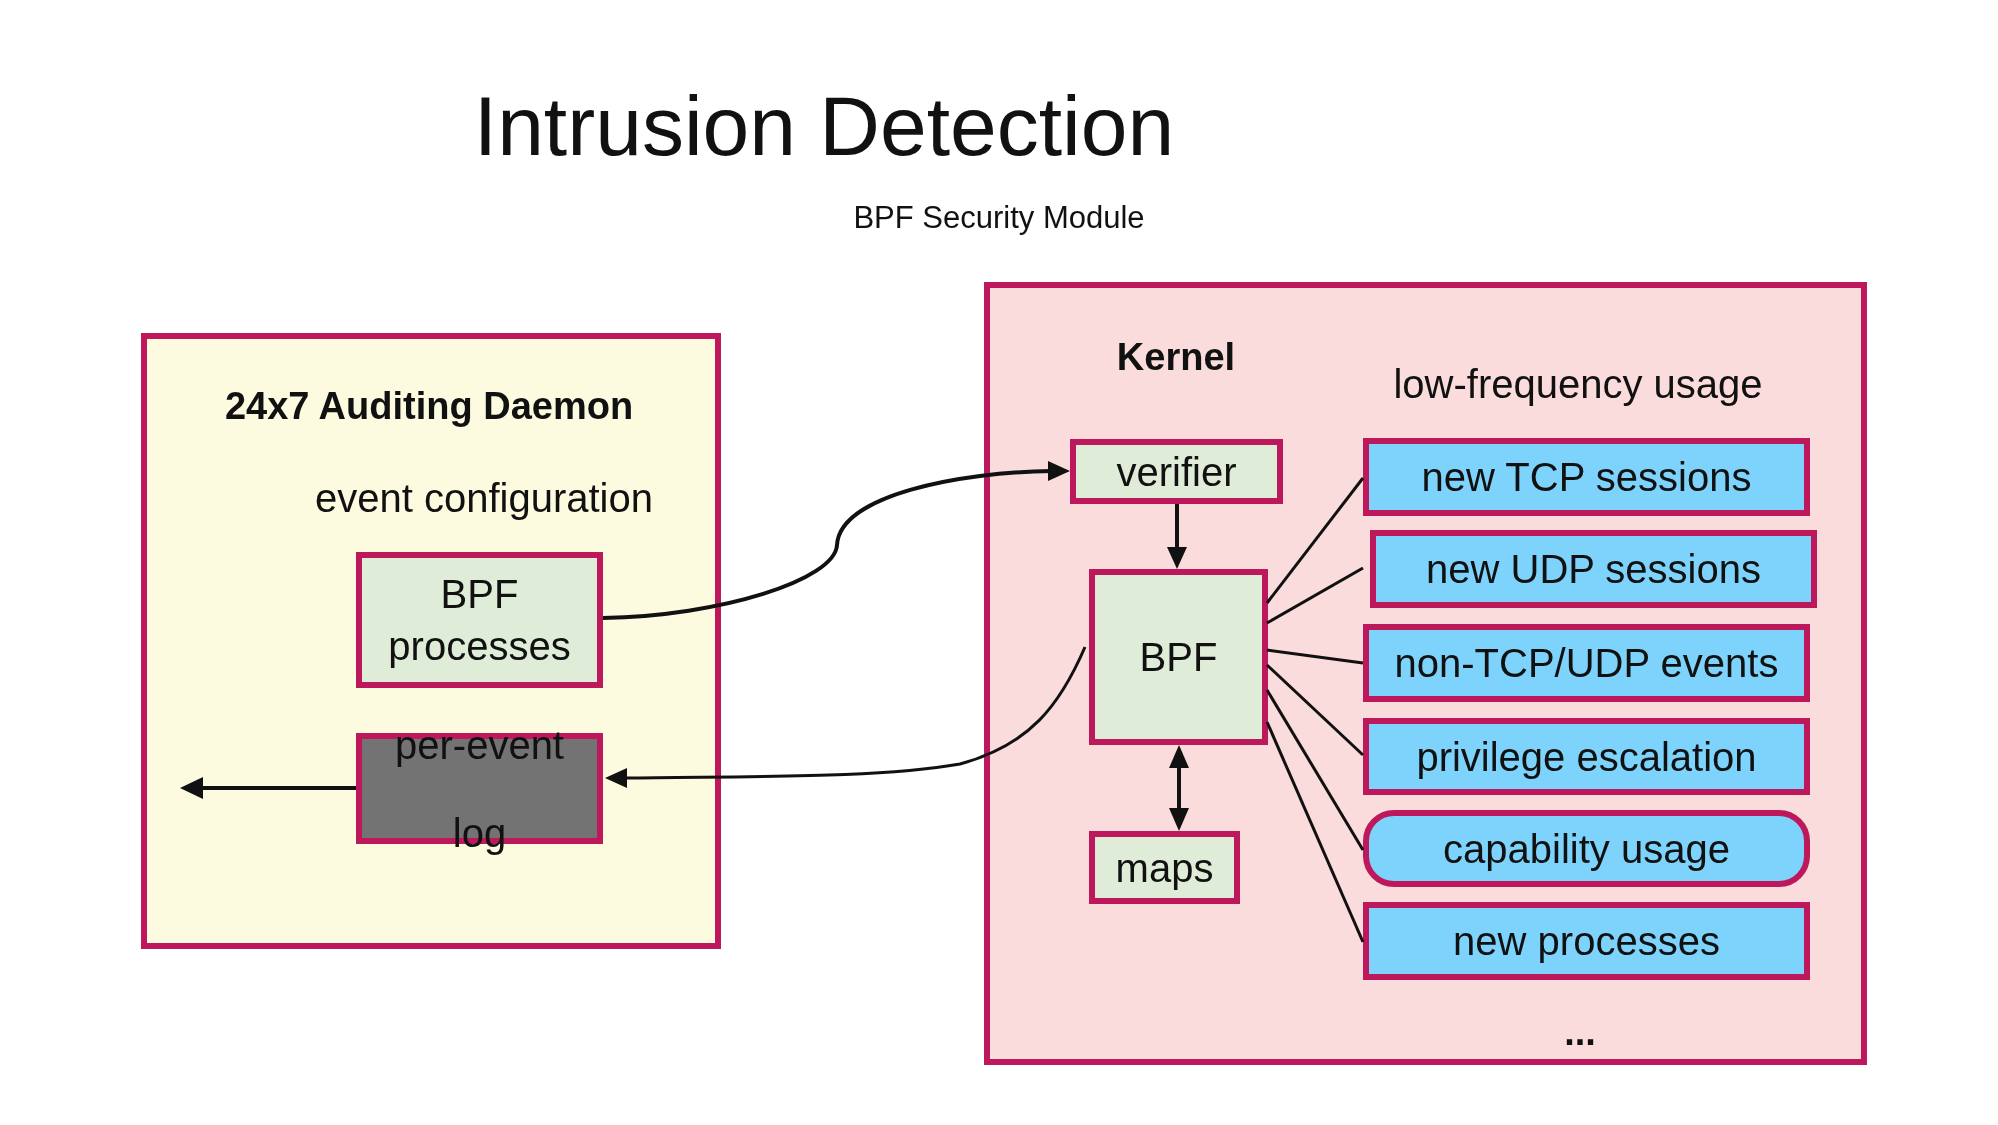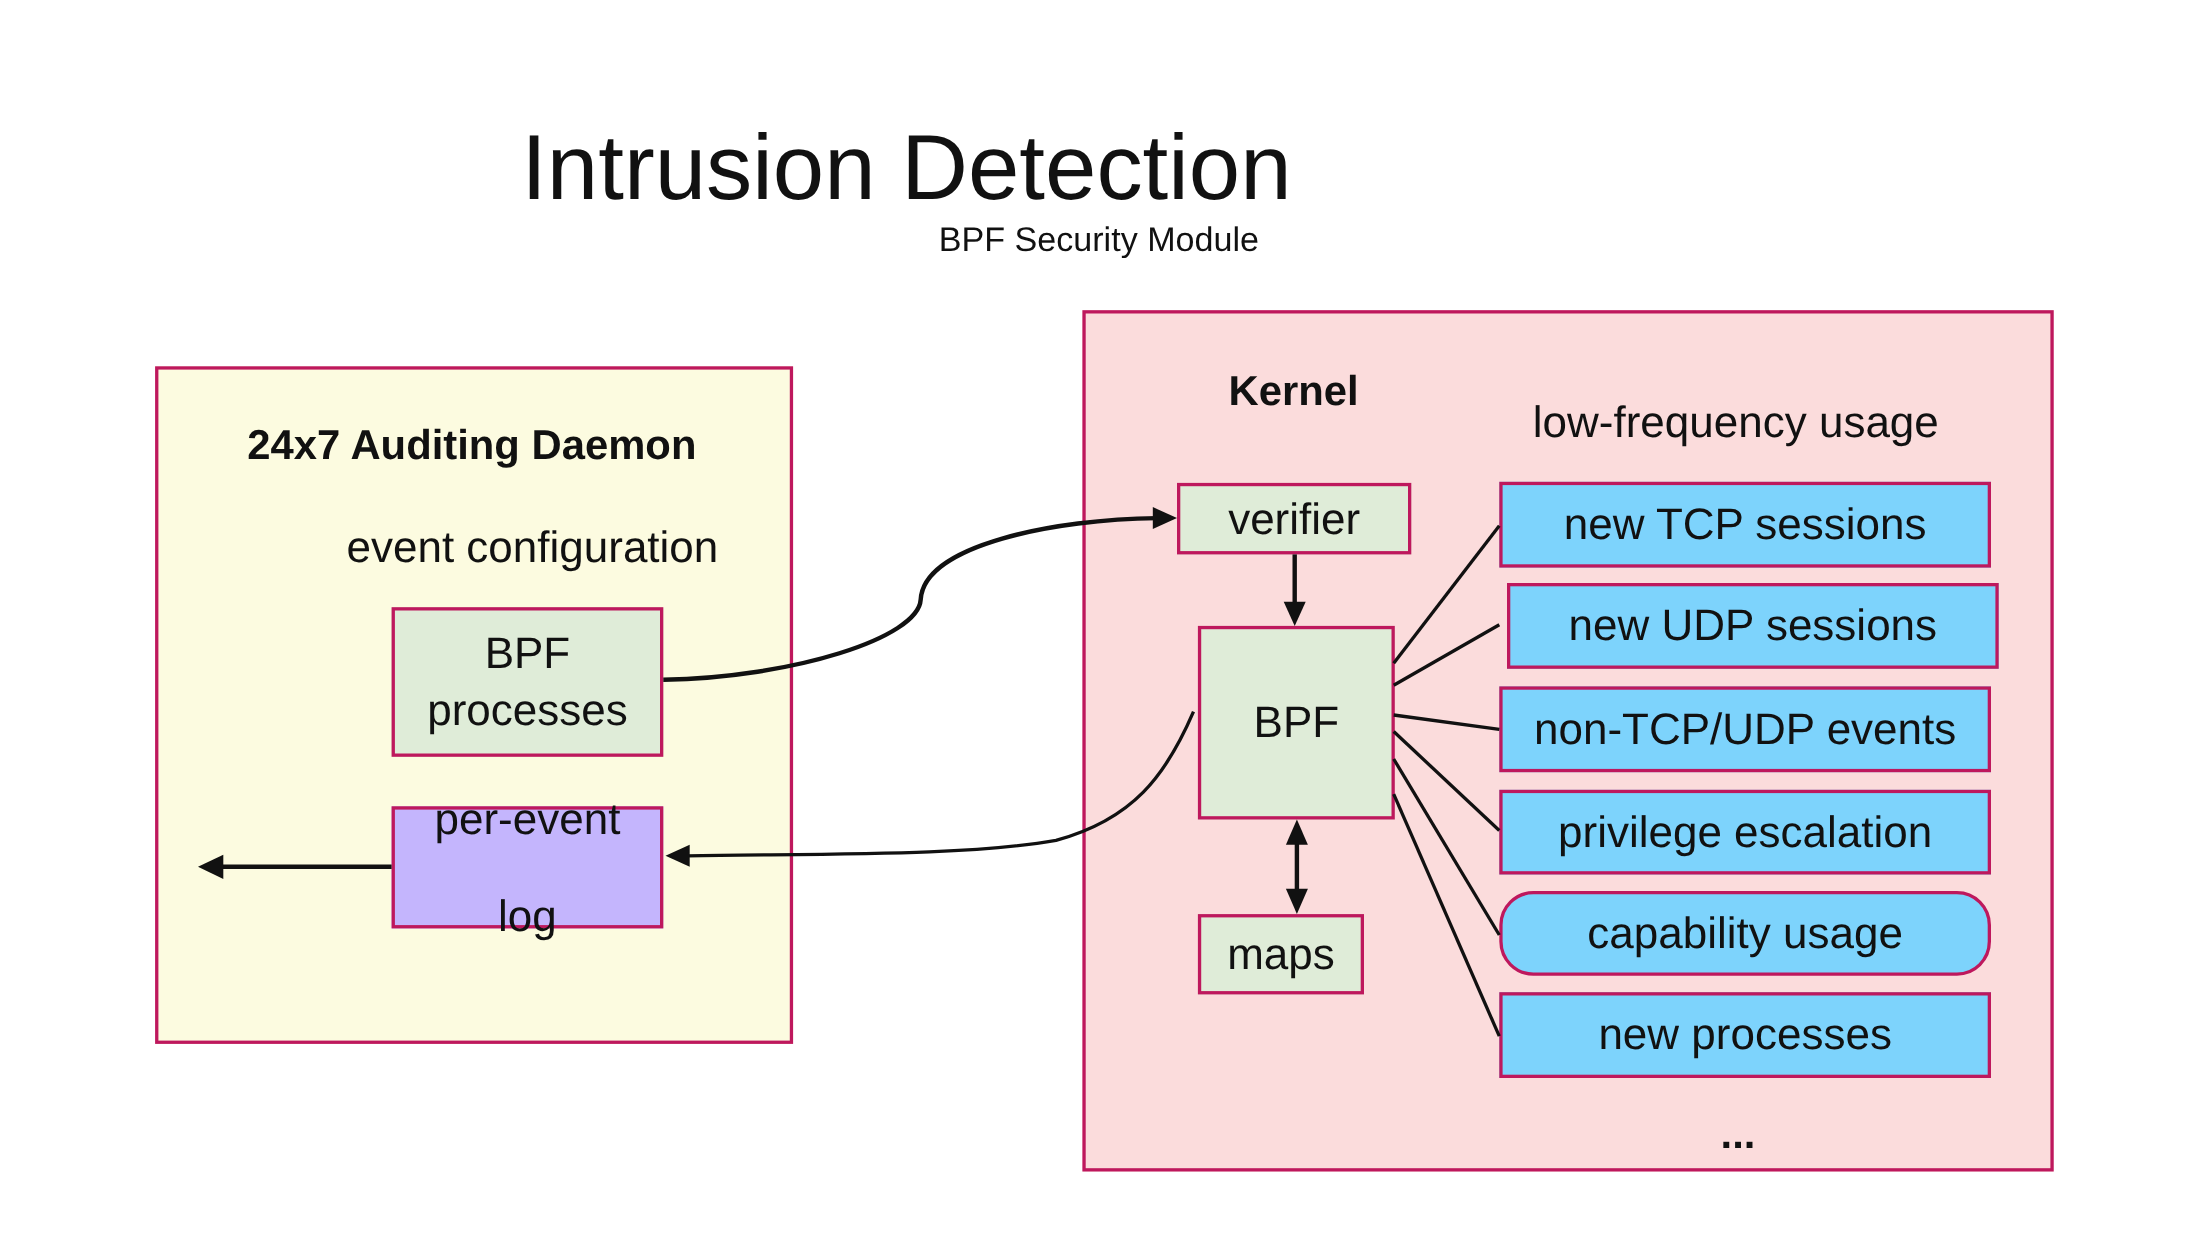--- a/index.html
+++ b/index.html
@@ -1,24 +1,24 @@
 <!DOCTYPE html>
 <html><head>
 <meta charset="utf-8">
 <style>
   html,body{margin:0;padding:0;background:#fff;}
   body{width:1998px;height:1125px;position:relative;overflow:hidden;font-family:"Liberation Sans","DejaVu Sans",sans-serif;color:#111;}
   .abs{position:absolute;}
-  .title{left:0;width:1648px;top:78px;text-align:center;font-size:84px;font-weight:normal;letter-spacing:0px;margin-top:26px;}
+  .title{left:0;width:1648px;top:78px;text-align:center;font-size:84px;font-weight:normal;letter-spacing:0px;}
   .subtitle{left:0;width:1998px;top:200px;text-align:center;font-size:31px;}
-  .box{position:absolute;box-sizing:border-box;border:3px solid #be185d;display:flex;align-items:center;justify-content:center;text-align:center;}
+  .box{position:absolute;box-sizing:border-box;border:6px solid #be185d;display:flex;align-items:center;justify-content:center;text-align:center;}
   .daemon{left:141px;top:333px;width:580px;height:616px;background:#fcfbe0;}
   .kernel{left:984px;top:282px;width:883px;height:783px;background:#fbdcdc;}
   .green{background:#dfecd8;}
-  .lav{background:#c4b5fd;gap:36px;}
+  .lav{background:#737373;gap:36px;}
   .blue{background:#7dd3fc;}
   .lbl{position:absolute;white-space:nowrap;transform:translate(-50%,-50%);}
   .bold{font-weight:bold;margin-top:20px;}
   .t38{font-size:38px;}
   .t40{font-size:40px;line-height:52px;}
   svg{position:absolute;left:0;top:0;}
 </style>
 </head>
 <body>
 

